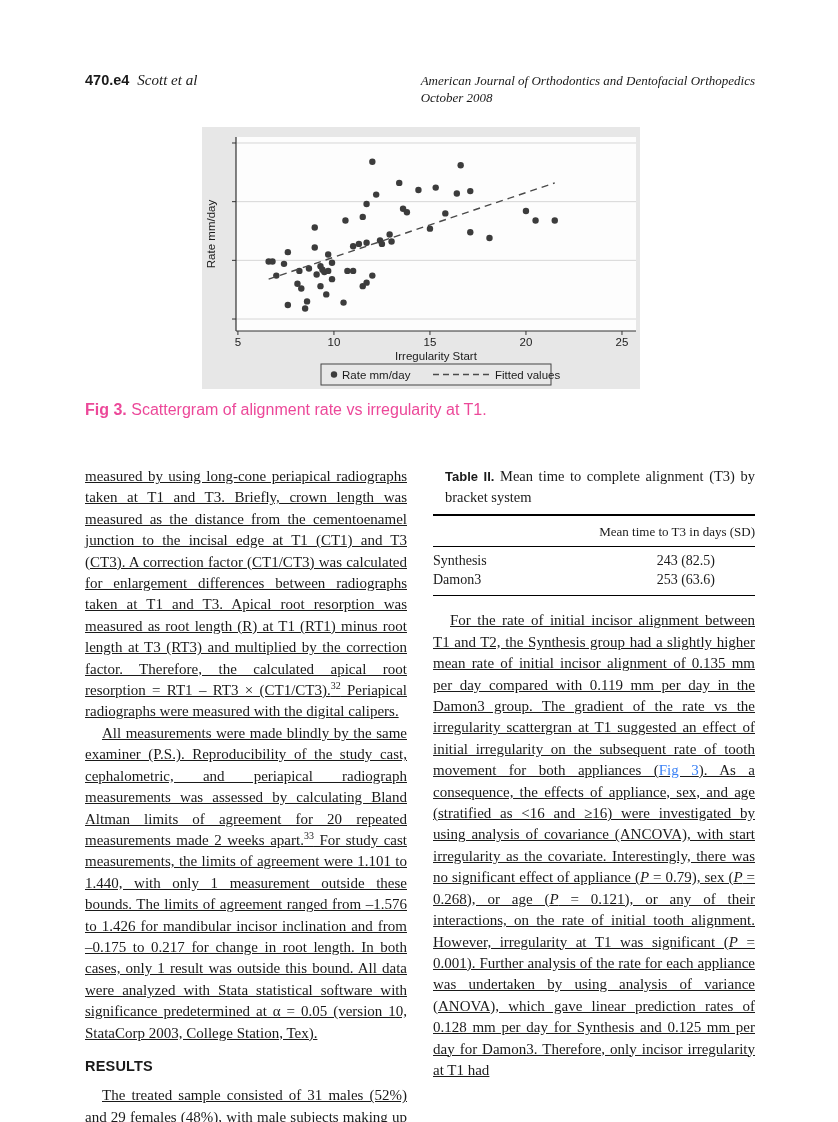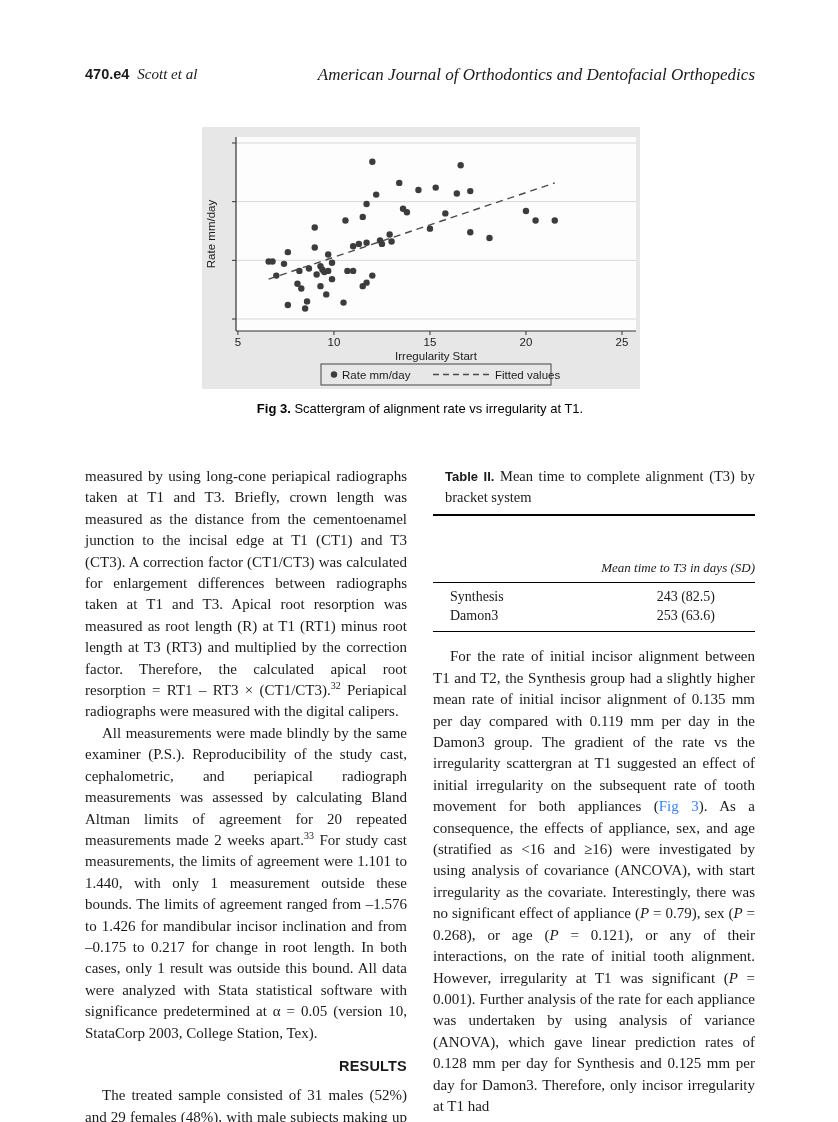--- a/index.html
+++ b/index.html
@@ -1,61 +1,62 @@
 <!DOCTYPE html>
 <html><head>
 <meta charset="utf-8">
 <style>
   html,body{margin:0;padding:0;}
   body{
     width:838px;height:1122px;position:relative;background:#ffffff;
     font-family:"Liberation Serif", serif;color:#1a1a1a;overflow:hidden;
   }
   
-  .page-header{position:absolute;left:85px;top:66px;width:670px;display:flex;justify-content:space-between;align-items:flex-start;}
+  .page-header{position:absolute;left:85px;top:72px;width:670px;display:flex;justify-content:space-between;align-items:flex-start;}
   .hdr-left{font-size:15px;white-space:nowrap;}
   .hdr-pagenum{font-family:"Liberation Sans",sans-serif;font-weight:bold;font-size:14.5px;}
   .hdr-authors{font-style:italic;margin-left:8px;}
-  .hdr-right{font-style:italic;font-size:17px;line-height:17px;}
+  .hdr-right{font-style:italic;font-size:13px;line-height:17px;}
   
   .figure-wrap{position:absolute;left:202px;top:127px;width:438px;height:262px;}
-  .figure-caption{position:absolute;left:85px;top:401px;width:670px;text-align:center;
-    font-family:"Liberation Sans",sans-serif;font-size:13px;color:#000000;}
+  .figure-caption{position:absolute;left:85px;top:401px;width:670px;text-align:left;
+    font-family:"Liberation Sans",sans-serif;font-size:16px;color:#ec4899;}
   .figure-caption b{font-weight:bold;}
   
   .col{position:absolute;width:322px;font-size:15px;line-height:21.4px;text-align:justify;}
   .col-left{left:85px;top:466px;}
   .col-right{left:433px;top:466px;}
-  .para{margin:0;}
+  .para{margin:0;text-decoration:underline;}
   .para.indent{text-indent:17px;}
   .para sup{font-size:10px;line-height:0;}
   .seg-italic{font-style:italic;}
   .seg-link{color:#3b82f6;}
   .results-heading{font-family:"Liberation Sans",sans-serif;font-weight:bold;font-size:14.5px;
-    margin:12px 0 8px 0;text-align:right;letter-spacing:.2px;}
+    margin:12px 0 8px 0;text-align:left;letter-spacing:.2px;}
   
   .tbl{margin-bottom:14px;}
   .tbl-title{font-size:14.5px;line-height:20px;text-align:justify;margin:0 0 7px 12px;}
   .tbl-title .tbl-label{font-family:"Liberation Sans",sans-serif;font-weight:bold;font-size:13px;}
   .tbl-rule-thick{border-top:2px solid #000;height:0;}
   .tbl-rule{border-top:1px solid #000;height:0;}
-  .tbl-colheader{font-style:italic;font-size:13px;text-align:right;padding:5px 0 4px 0;margin-top:36px;}
-  .tbl-body{padding:4px 0 6px 0;margin-left:17px;}
+  .tbl-colheader{font-size:13px;text-align:right;padding:5px 0 4px 0;}
+  .tbl-body{padding:4px 0 6px 0;}
   .tbl-row{display:flex;justify-content:space-between;font-size:14px;line-height:19px;}
   .tbl-row .val{padding-right:40px;}
 </style>
 </head>
 <body>
 
 <div class="page-header">
   <div class="hdr-left">
     <span class="hdr-pagenum">470.e4</span><span class="hdr-authors">Scott et al</span>
   </div>
   <div class="hdr-right">
     <div>American Journal of Orthodontics and Dentofacial Orthopedics</div>
+    <div>October 2008</div>
   </div>
 </div>
 
 <div class="figure-wrap">
   <svg id="scatter-svg" width="438" height="262" viewBox="0 0 438 262" xmlns="http://www.w3.org/2000/svg">
       <rect x="0" y="0" width="438" height="262" fill="#e7e7e7"></rect>
       <rect x="34" y="10" width="400" height="194" fill="#fdfdfd"></rect>
       <line x1="34" y1="192.0290381125227" x2="434" y2="192.0290381125227" stroke="#d6d6d6" stroke-width="1"></line>
       <line x1="30" y1="192.0290381125227" x2="34" y2="192.0290381125227" stroke="#333333" stroke-width="1"></line>
       <line x1="34" y1="133.34785238959466" x2="434" y2="133.34785238959466" stroke="#d6d6d6" stroke-width="1"></line>

